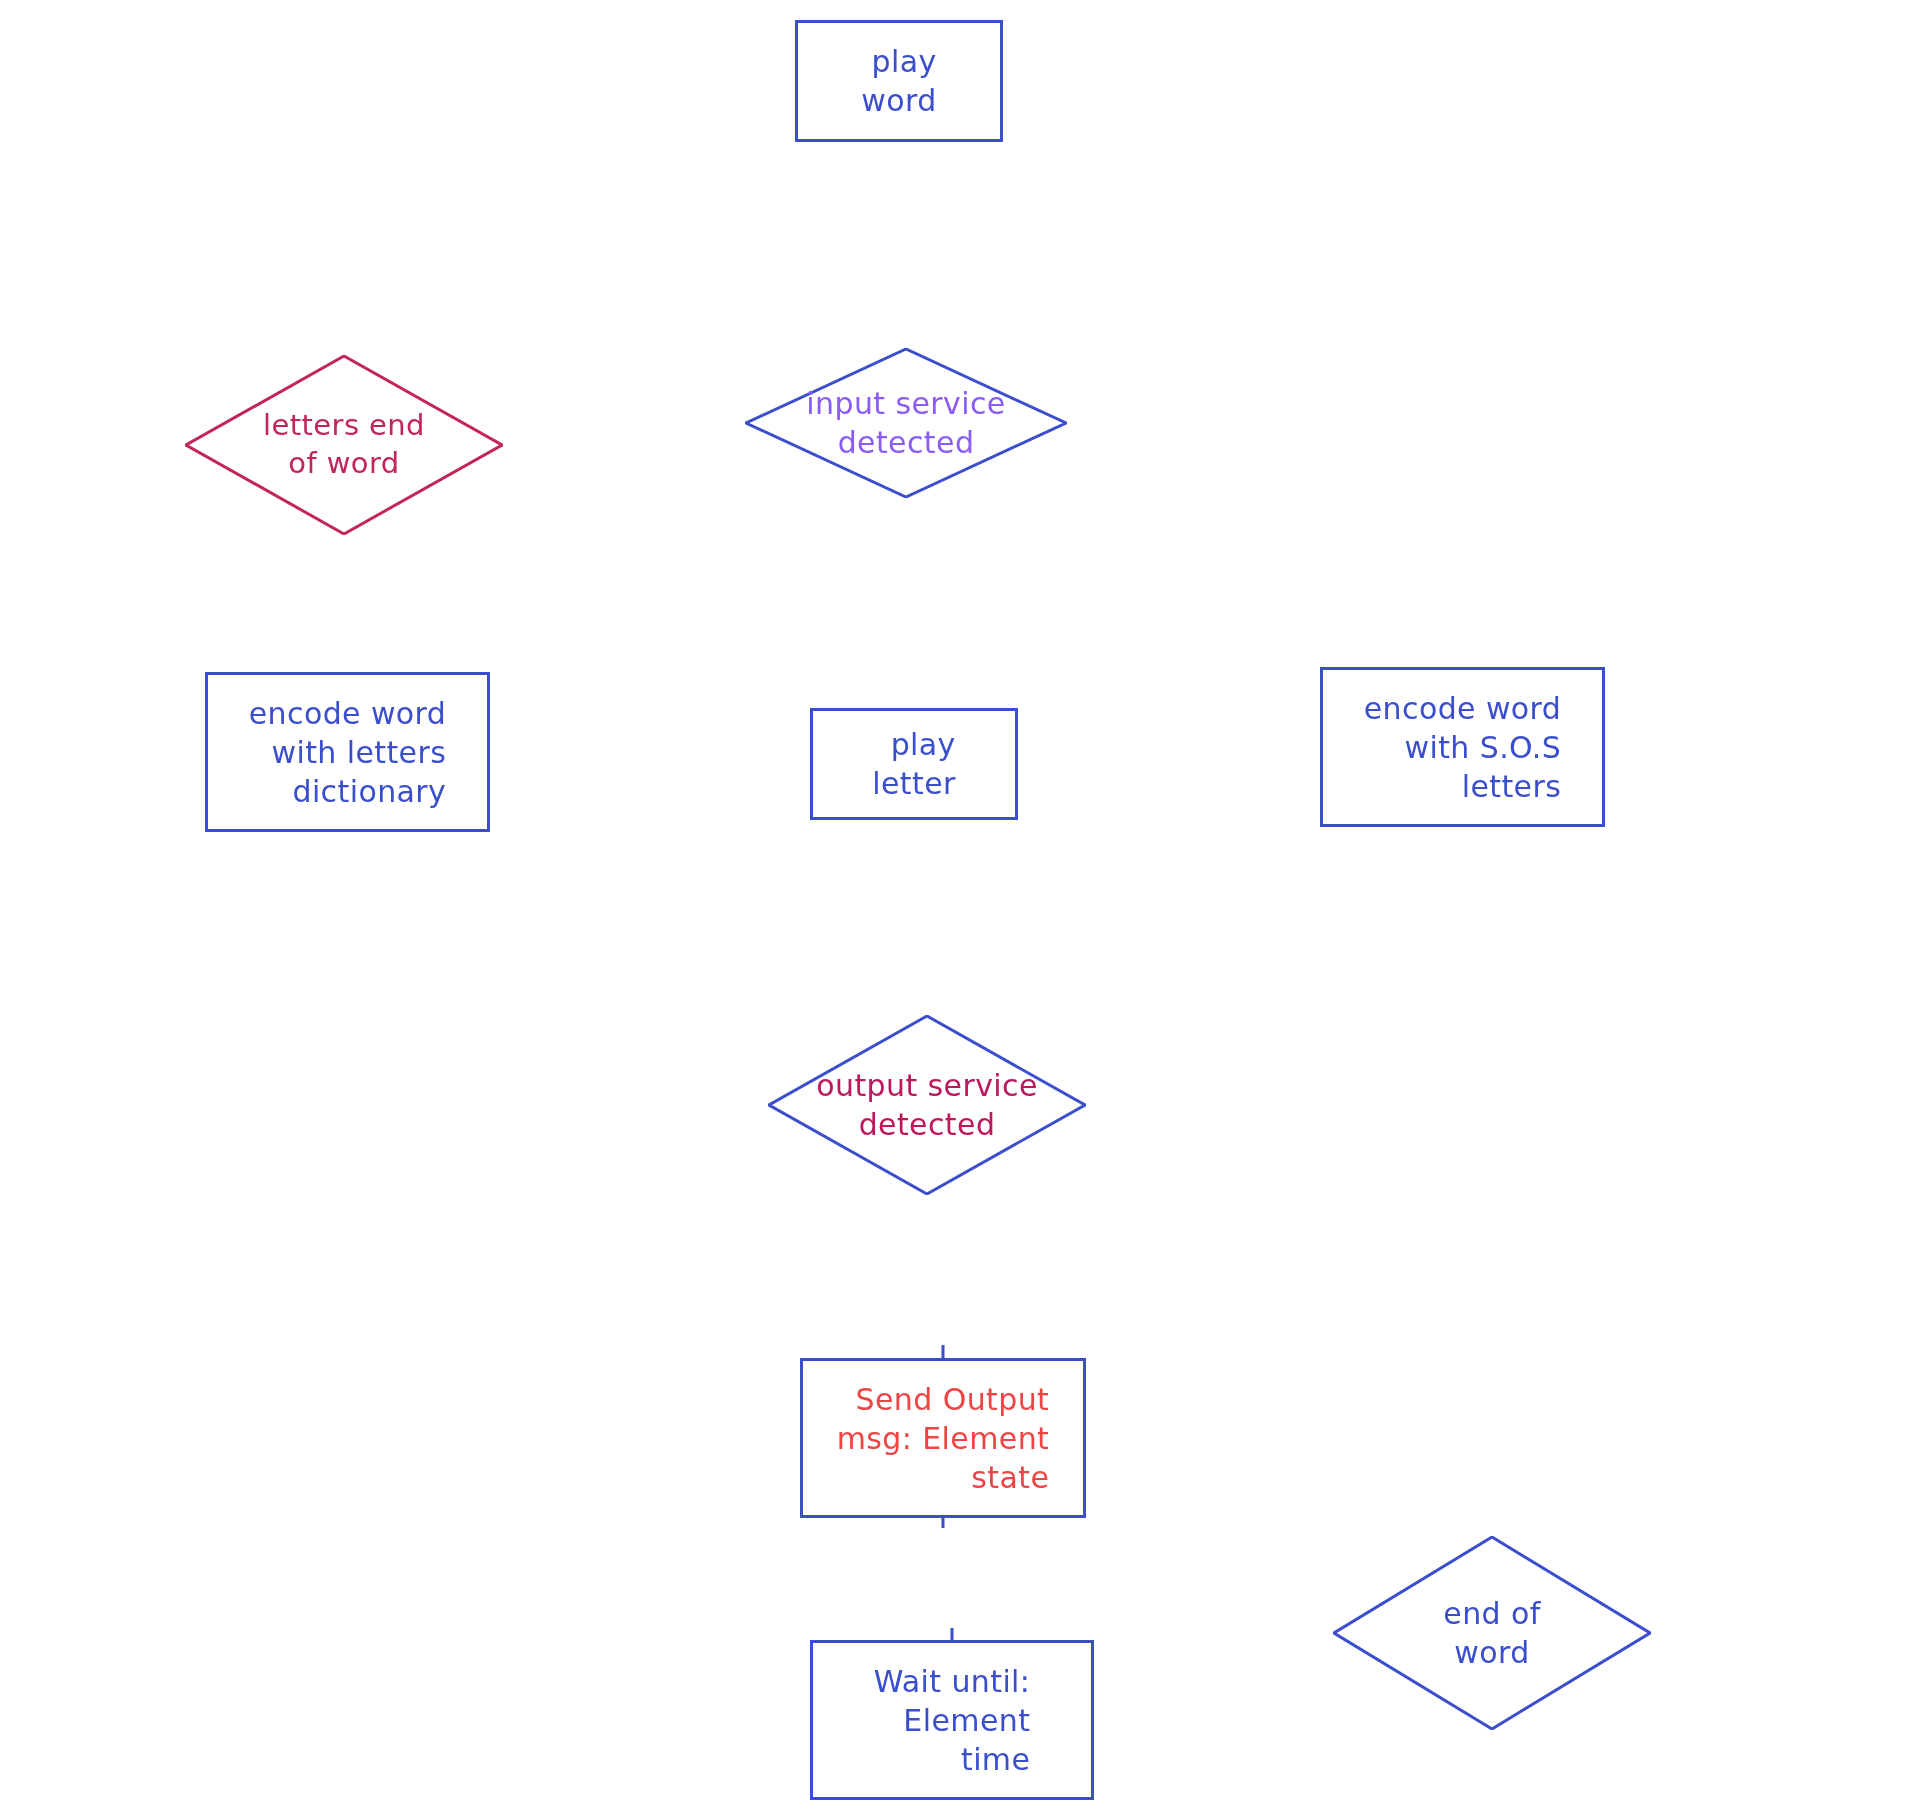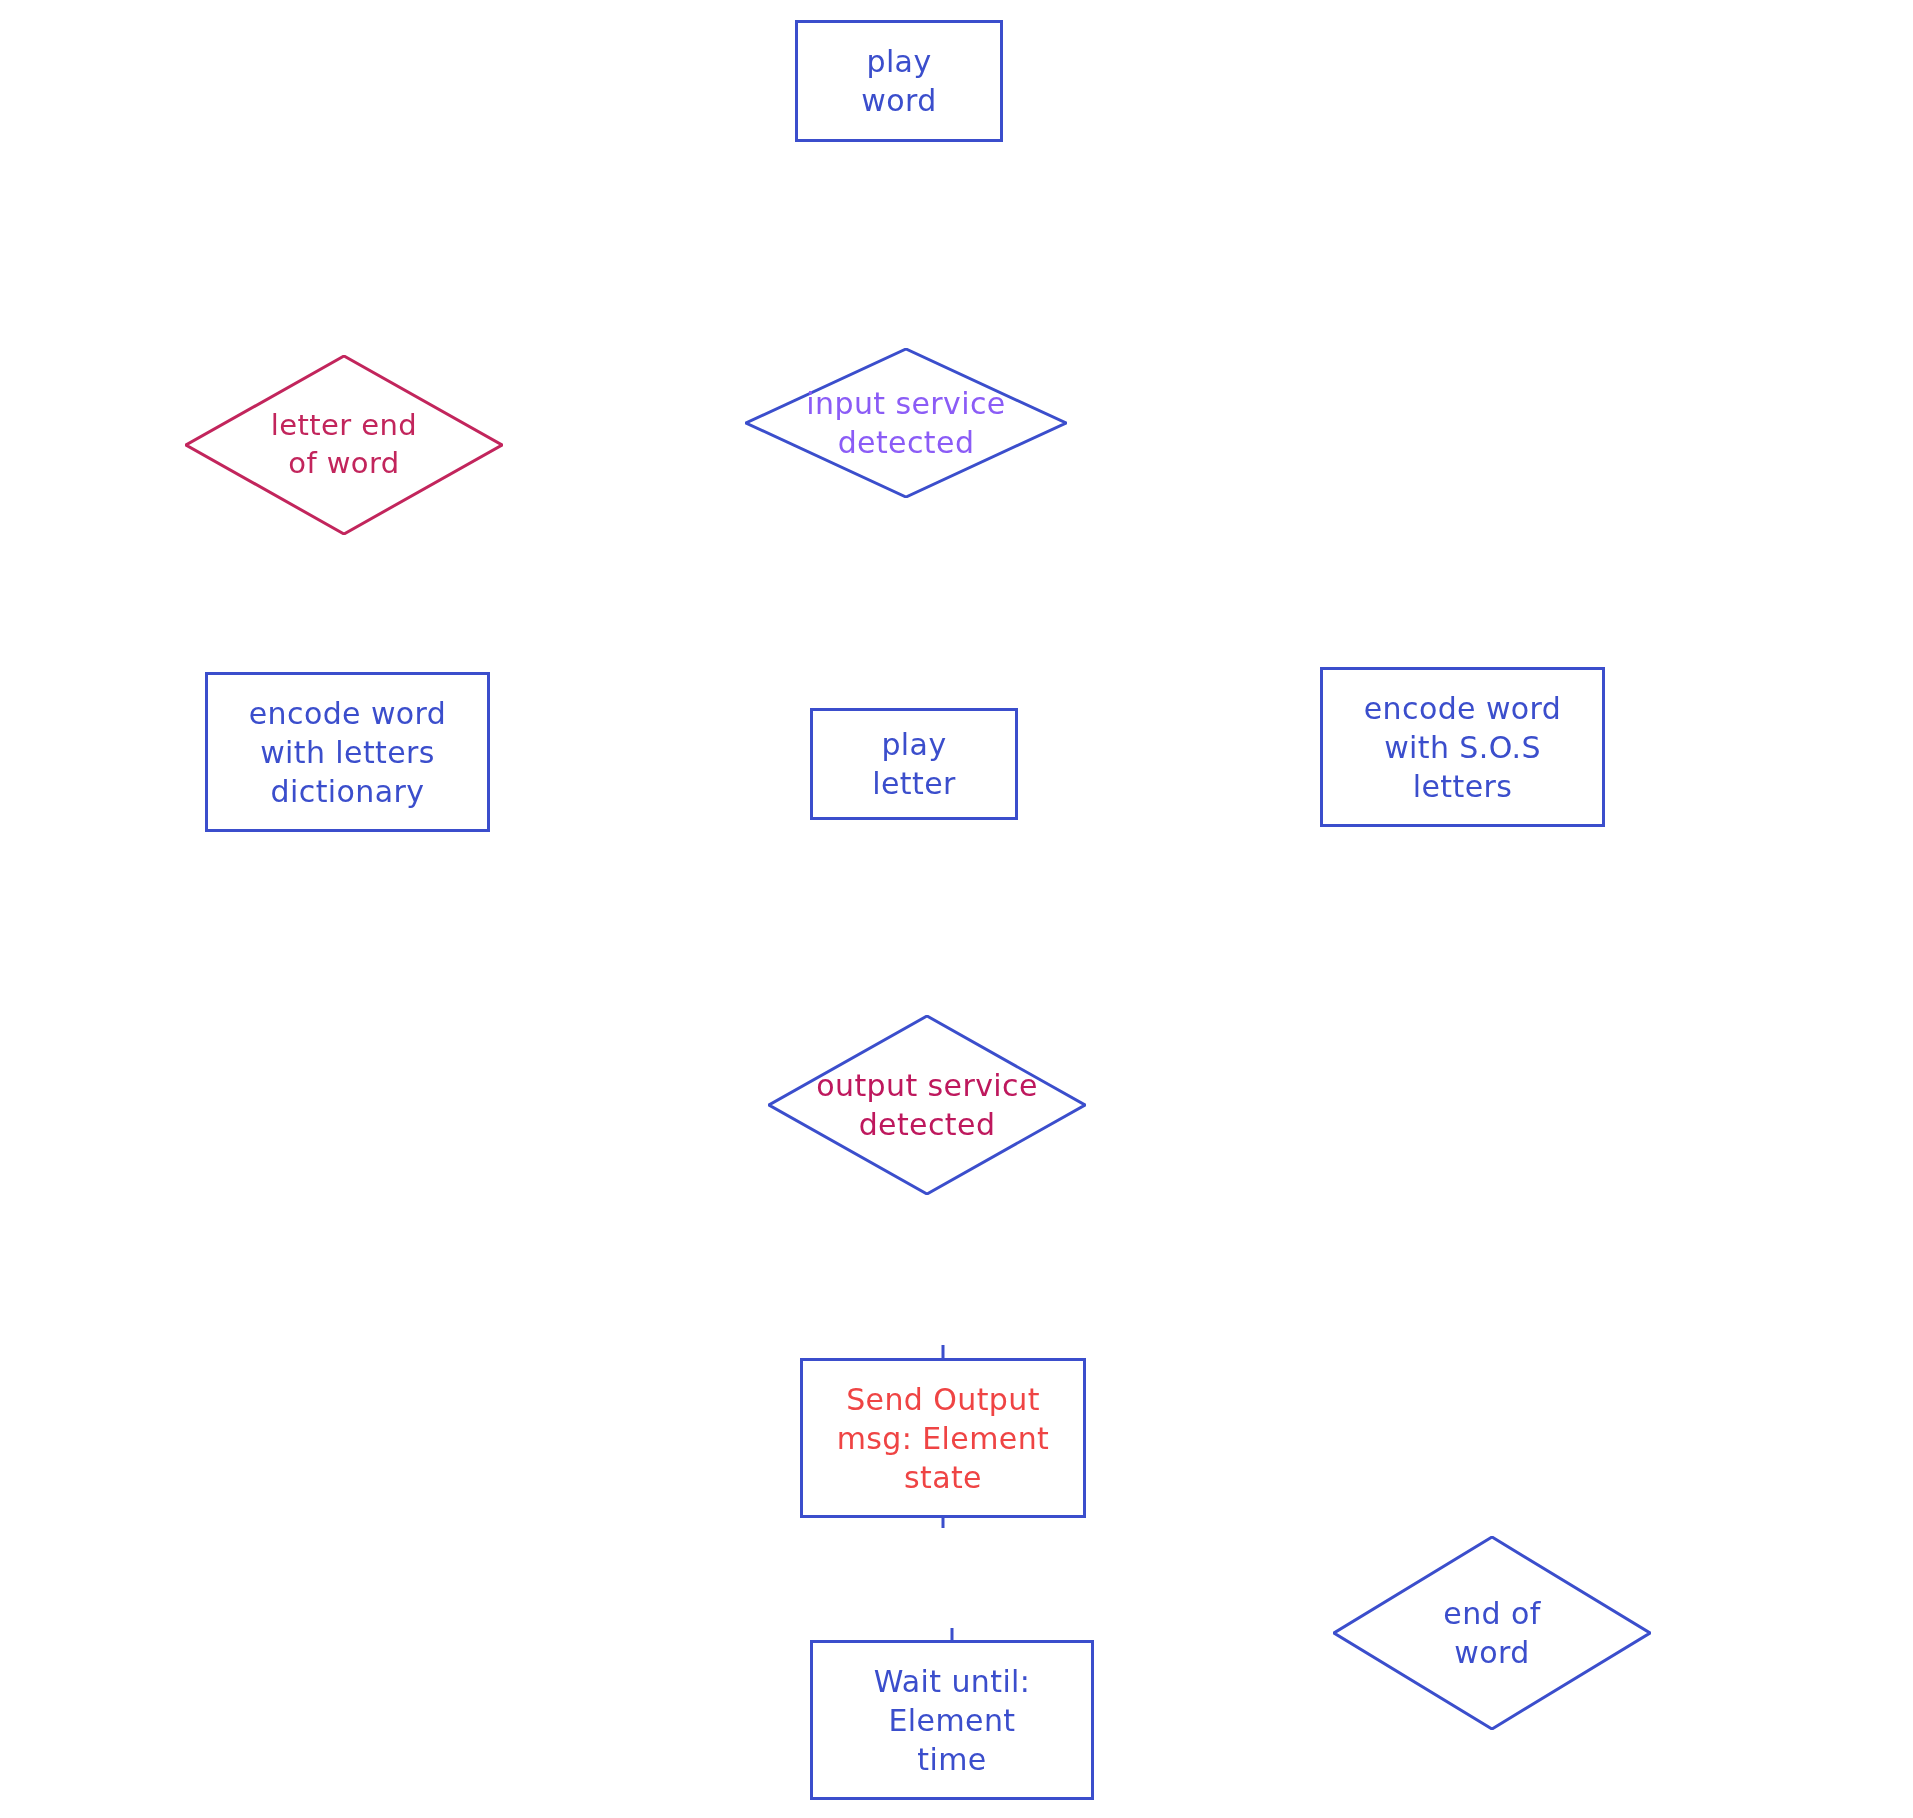--- a/index.html
+++ b/index.html
@@ -38,20 +38,21 @@
     line-height: 1.30;
     letter-spacing: 0.4px;
     font-family: "DejaVu Sans", sans-serif;
     font-weight: 500;
     pointer-events: none;
   }
   .rect-node {
     border-style: solid;
     border-width: 3px;
     background: transparent;
+    text-align: right;
   }
   .diamond-node {
     background: transparent;
   }
   .diamond-node .label {
     position: relative;
     z-index: 2;
   }
   .diamond-node svg.dia {
     position: absolute;
@@ -73,21 +74,21 @@
     </svg>
   <div id="nodes-root">
       <div class="node rect-node" style="left: 795px; top: 20px; width: 208px; height: 122px; border-color: rgb(59, 78, 204);">
         <div class="label" style="color: rgb(59, 78, 204); font-size: 30px;">play
 word</div>
       </div>
       <div class="node diamond-node" style="left: 185px; top: 355px; width: 318px; height: 180px;">
         <svg class="dia" viewBox="0 0 318 180" preserveAspectRatio="none">
           <polygon points="159,1 317,90 159,179 1,90" fill="none" stroke="#c2255c" stroke-width="3" vector-effect="non-scaling-stroke"></polygon>
         </svg>
-        <div class="label" style="color: rgb(194, 37, 92); font-size: 29px;">letter end
+        <div class="label" style="color: rgb(194, 37, 92); font-size: 29px;">letters end
 of word</div>
       </div>
       <div class="node diamond-node" style="left: 745px; top: 348px; width: 322px; height: 150px;">
         <svg class="dia" viewBox="0 0 322 150" preserveAspectRatio="none">
           <polygon points="161,1 321,75 161,149 1,75" fill="none" stroke="#3b4ecc" stroke-width="3" vector-effect="non-scaling-stroke"></polygon>
         </svg>
         <div class="label" style="color: #8b5cf6; font-size: 30px;">input service
 detected</div>
       </div>
       <div class="node rect-node" style="left: 205px; top: 672px; width: 285px; height: 160px; border-color: rgb(59, 78, 204);">

